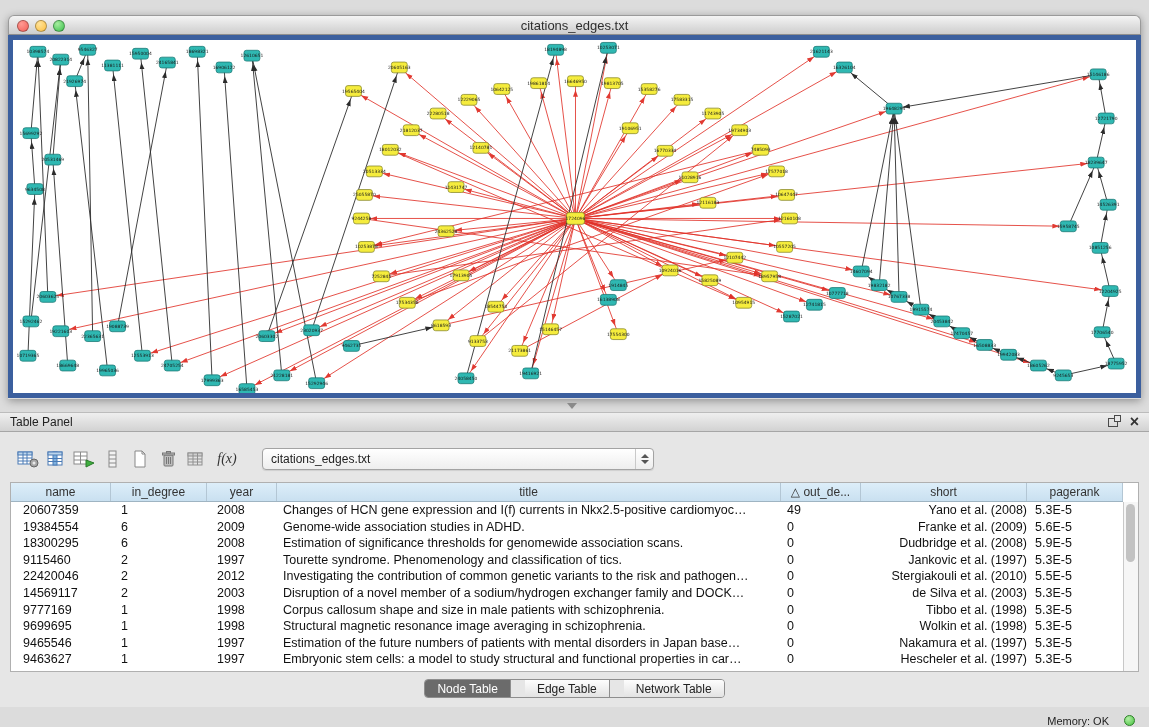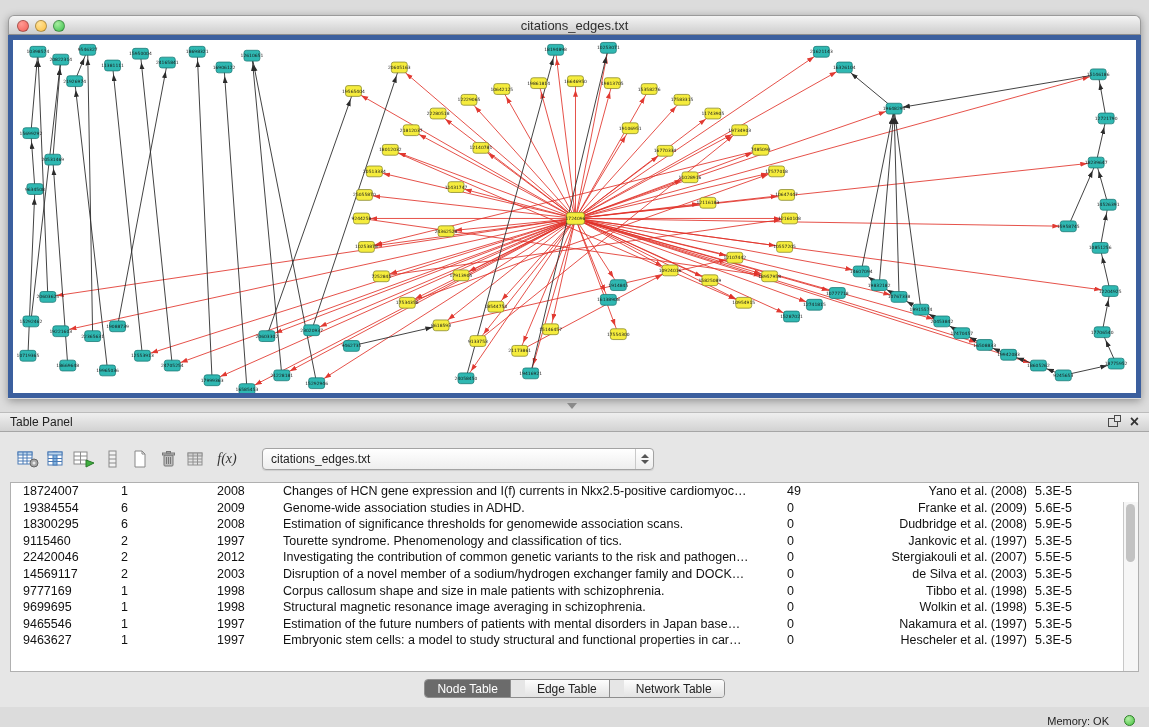--- a/index.html
+++ b/index.html
@@ -761,23 +761,32 @@
         <div class="combo">
           <span class="combo-text">citations_edges.txt</span>
           <span class="combo-arrows">
               <i class="up"></i>
               <i class="dn"></i>
             </span>
         </div>
       </div>
 
       <div class="tablewrap">
+        <div class="thead">
+            <div class="th c0">name</div>
+            <div class="th c1">in_degree</div>
+            <div class="th c2">year</div>
+            <div class="th c3">title</div>
+            <div class="th c4">△ out_de...</div>
+            <div class="th c5">short</div>
+            <div class="th c6">pagerank</div>
+          </div>
         <div class="tbody">
             <div class="tr">
-              <div class="td c0">18724007</div>
+              <div class="td c0">20607359</div>
               <div class="td c1">1</div>
               <div class="td c2">2008</div>
               <div class="td c3">Changes of HCN gene expression and I(f) currents in Nkx2.5-positive cardiomyoc…</div>
               <div class="td c4">49</div>
               <div class="td c5">Yano et al. (2008)</div>
               <div class="td c6">5.3E-5</div>
             </div>
             <div class="tr">
               <div class="td c0">19384554</div>
               <div class="td c1">6</div>
@@ -804,21 +813,21 @@
               <div class="td c4">0</div>
               <div class="td c5">Jankovic et al. (1997)</div>
               <div class="td c6">5.3E-5</div>
             </div>
             <div class="tr">
               <div class="td c0">22420046</div>
               <div class="td c1">2</div>
               <div class="td c2">2012</div>
               <div class="td c3">Investigating the contribution of common genetic variants to the risk and pathogen…</div>
               <div class="td c4">0</div>
-              <div class="td c5">Stergiakouli et al. (2007)</div>
+              <div class="td c5">Stergiakouli et al. (2010)</div>
               <div class="td c6">5.5E-5</div>
             </div>
             <div class="tr">
               <div class="td c0">14569117</div>
               <div class="td c1">2</div>
               <div class="td c2">2003</div>
               <div class="td c3">Disruption of a novel member of a sodium/hydrogen exchanger family and DOCK…</div>
               <div class="td c4">0</div>
               <div class="td c5">de Silva et al. (2003)</div>
               <div class="td c6">5.3E-5</div>

